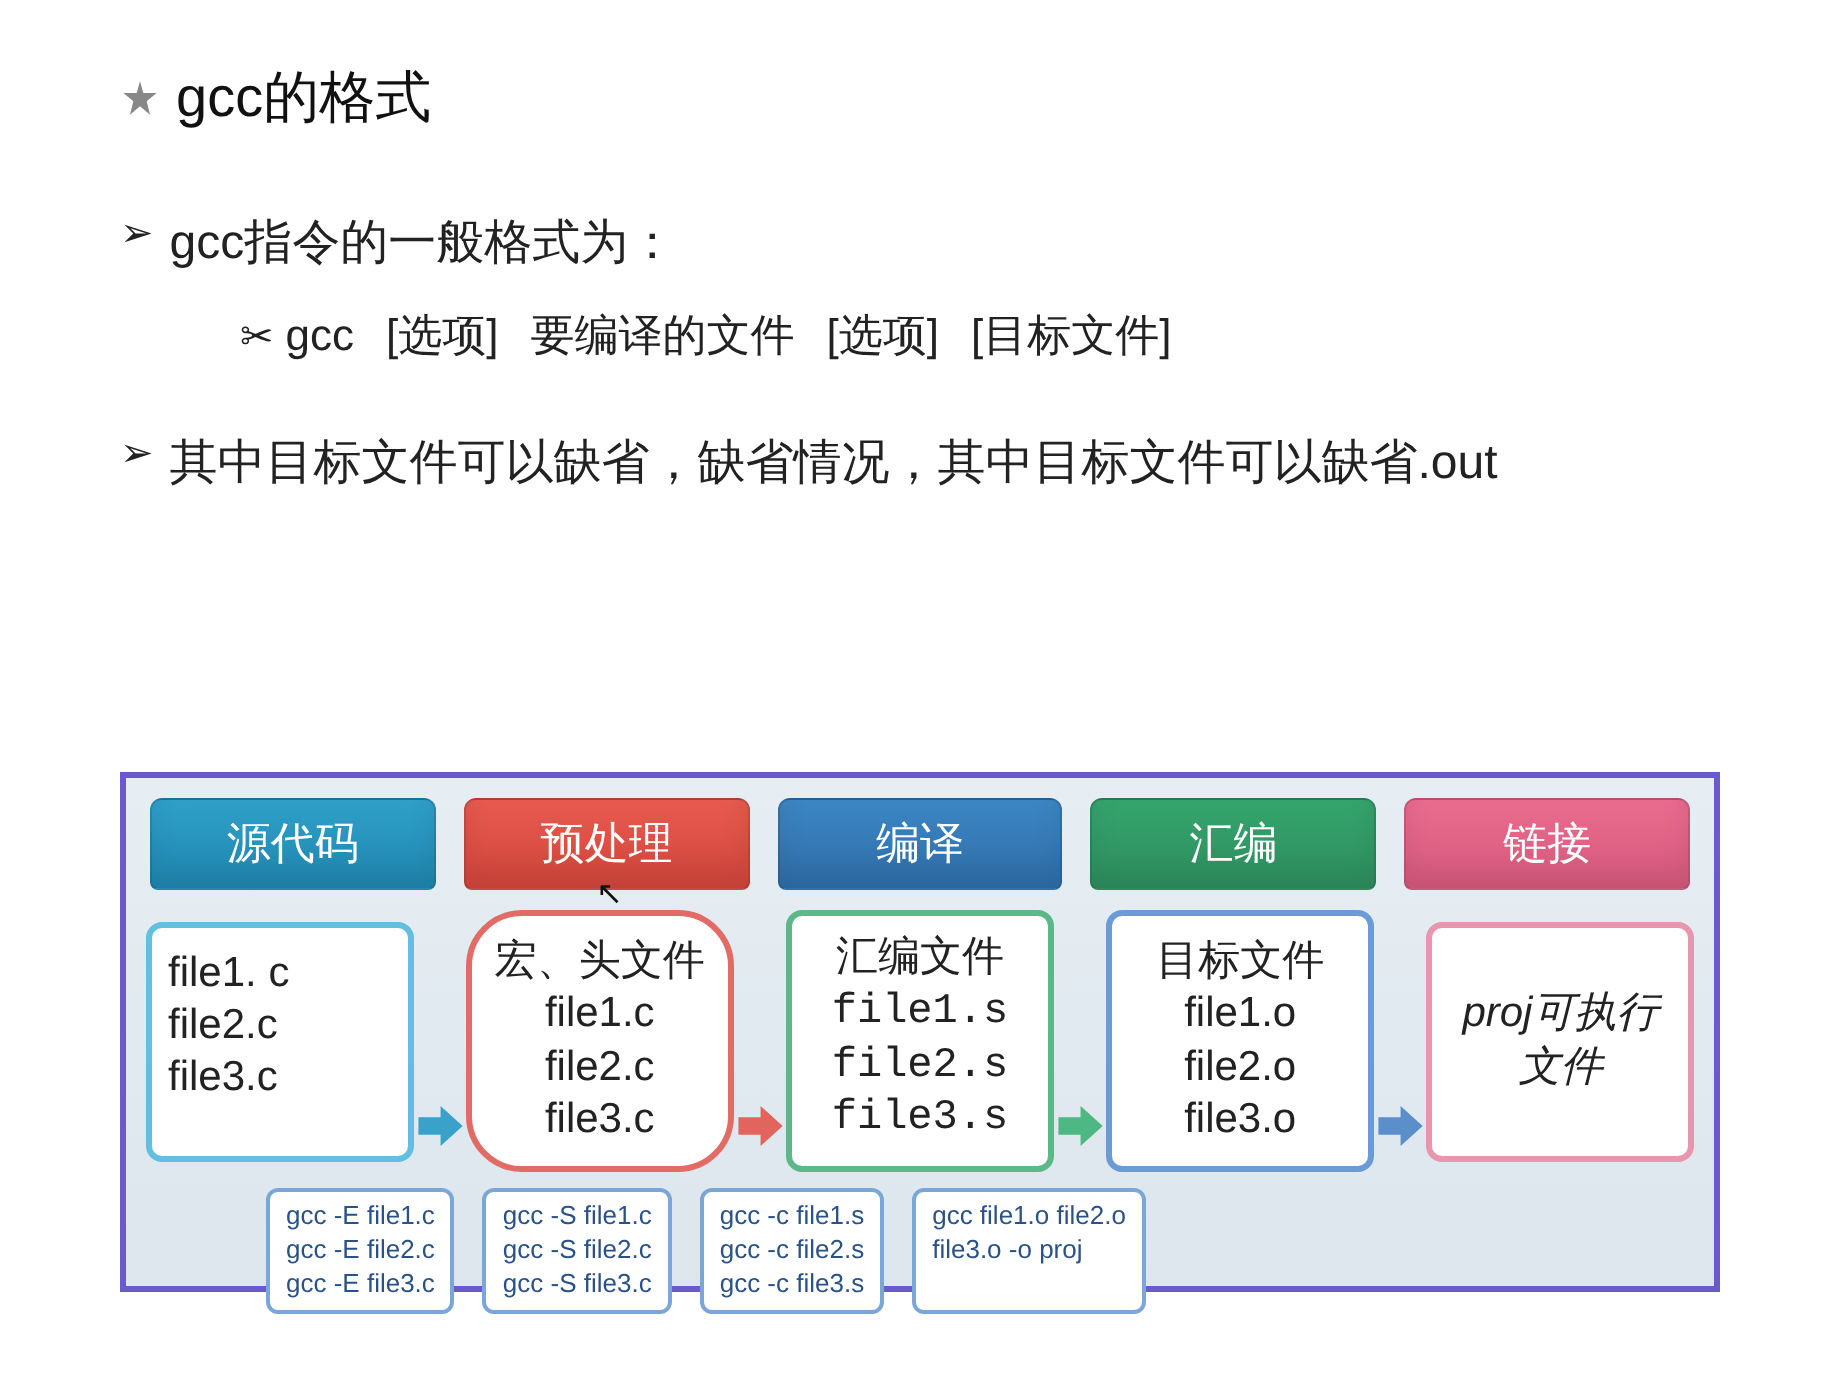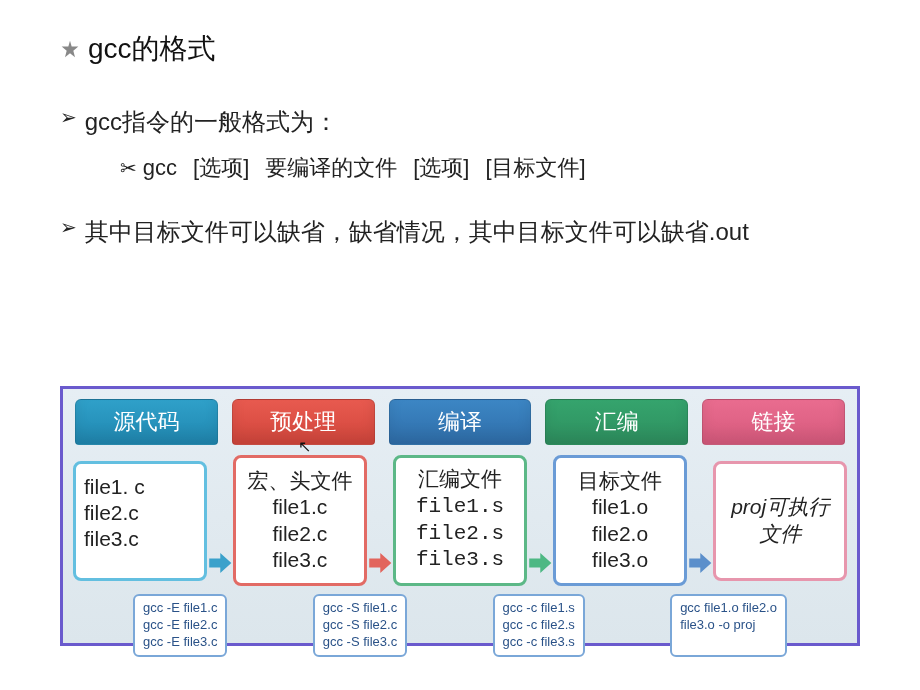--- a/index.html
+++ b/index.html
@@ -20,27 +20,27 @@
   .tab { flex: 1; height: 46px; border-radius: 6px 6px 4px 4px; display: flex; align-items: center; justify-content: center; color: #fff; font-size: 22px; background: #2b8fbf; border: 1px solid rgba(0,0,0,0.15); box-shadow: inset 0 -10px 14px rgba(0,0,0,0.08); }
   .tab.red    { background: linear-gradient(#e85a4f,#d2463c); }
   .tab.green  { background: linear-gradient(#35a46d,#2e8f5f); }
   .tab.blue2  { background: linear-gradient(#3c86c4,#2f6eaa); }
   .tab.pink   { background: linear-gradient(#e96c8f,#d75a7d); }
   .tab.teal   { background: linear-gradient(#2fa0c9,#2087b0); }
   .cards-row { display: flex; align-items: center; margin-top: 10px; gap: 0; }
   .card { width: 148px; min-height: 120px; border-radius: 8px; background: #fff; border-width: 3px; border-style: solid; padding: 10px 8px; font-size: 21px; line-height: 1.25; text-align: left; }
   .card-center { text-align: center; }
   .c-teal   { border-color: #63bfe0; }
-  .c-red    { border-color: #e26b65; }
+  .c-red    { border-color: #e26b65; border-radius: 28px; }
   .c-green  { border-color: #5cb887; font-family: Liberation Mono, monospace; }
   .c-blue   { border-color: #6a9bd6; }
   .c-pink   { border-color: #e796ad; }
   .arrow { width: 30px; height: 30px; display: flex; align-items: center; justify-content: center; align-self: flex-end; margin-bottom: 8px; }
   .arrow svg { width: 100%; height: 100%; }
-  .cmd-row { display: flex; justify-content: space-between; gap: 14px; margin-top: 8px; padding: 0 60px; }
+  .cmd-row { display: flex; gap: 14px; margin-top: 8px; padding: 0 60px; }
   .cmd-box { background: #fff; border: 2px solid #7aa7d8; border-radius: 6px; padding: 4px 8px; font-size: 13px; color: #2a5288; line-height: 1.3; white-space: pre; }
   .cursor { position: absolute; font-size: 16px; color: #111; }
 </style>
 </head>
 <body>
 
 <div class="slide">
 
   <div class="title-row">
     <span class="star-icon">

